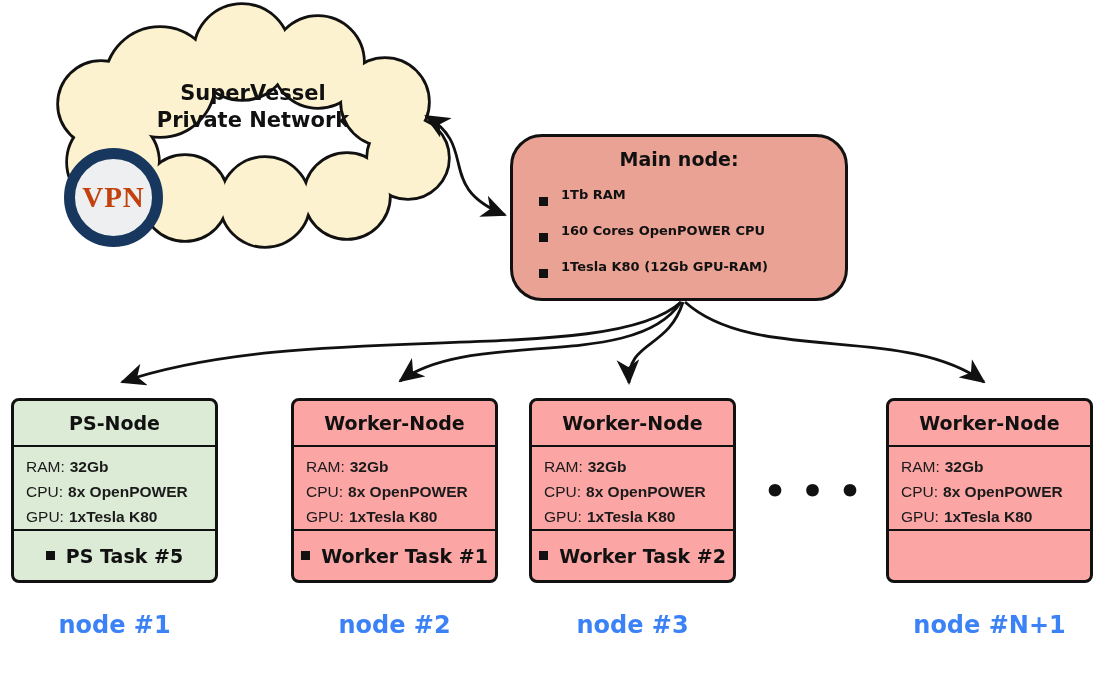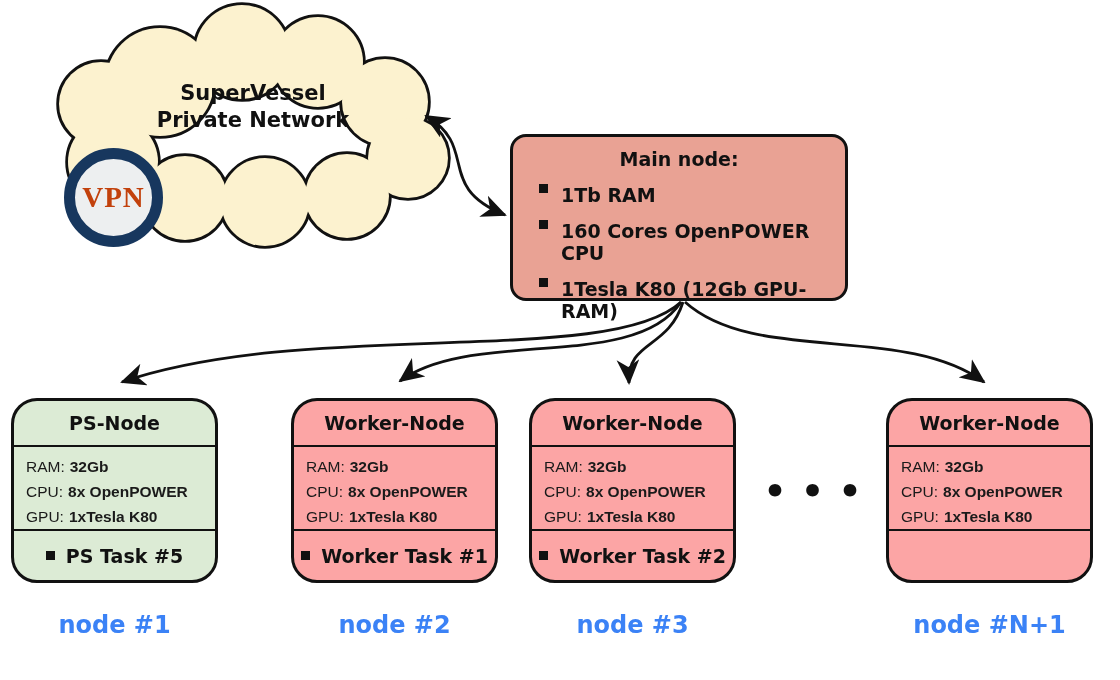--- a/index.html
+++ b/index.html
@@ -31,33 +31,33 @@
   }
   .vpn span {
     font-family: "Liberation Serif", serif; font-weight: 700;
     font-size: 29px; color: #c2410c; letter-spacing: 1px;
   }
 
   
   .main-node {
     position: absolute; left: 510px; top: 134px; width: 338px; height: 167px;
     box-sizing: border-box; background: #E9A294;
-    border: 3px solid #111; border-radius: 16px;
+    border: 3px solid #111; border-radius: 32px;
   }
   .mn-title { text-align: center; margin-top: 11px; font-size: 19px; }
   .mn-item {
-    display: flex; align-items: flex-start; gap: 13px;
-    margin: 14px 0 0 26px; font-size: 19px; line-height: 22px;
+    display: flex; align-items: flex-end; gap: 13px;
+    margin: 14px 0 0 26px; font-size: 13px; line-height: 22px;
   }
   .sq { width: 9px; height: 9px; background: #111; flex: 0 0 auto; display: inline-block; }
 
   
   .node {
     position: absolute; top: 398px; width: 207px; height: 185px;
-    box-sizing: border-box; border: 3px solid #111; border-radius: 26px;
+    box-sizing: border-box; border: 3px solid #111; border-radius: 8px;
     overflow: hidden; display: flex; flex-direction: column;
   }
   .node-green { background: #DCEBD5; }
   .node-blue  { background: #fca5a5; }
   .node-header {
     flex: 0 0 44px; display: flex; align-items: center; justify-content: center;
     border-bottom: 2.5px solid #111; font-size: 19px;
   }
   .node-specs {
     flex: 0 0 79px; box-sizing: border-box; padding: 7px 0 0 12px;

